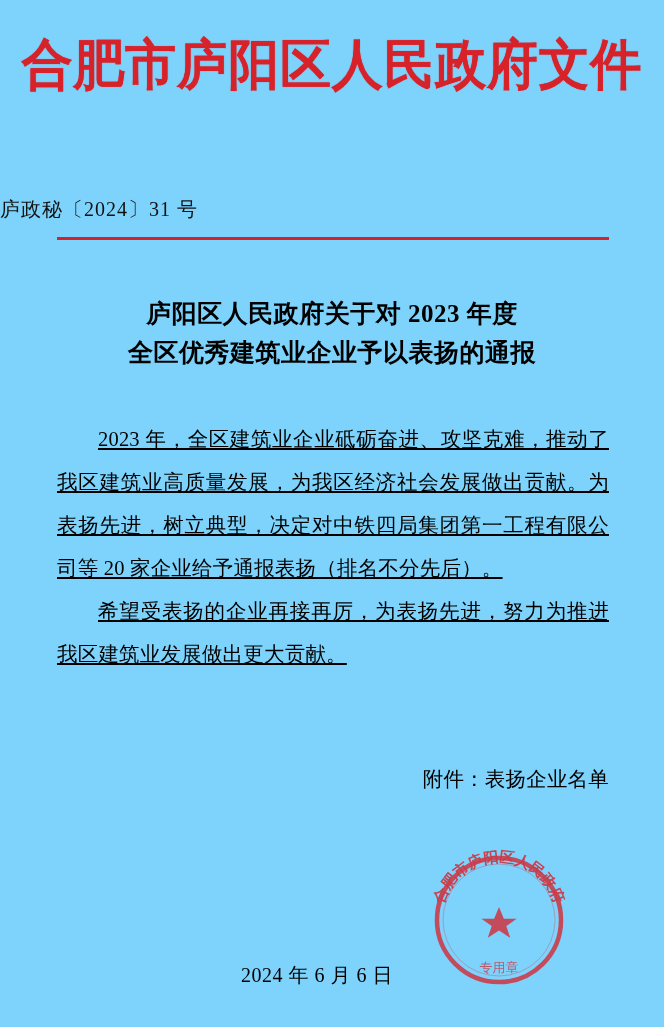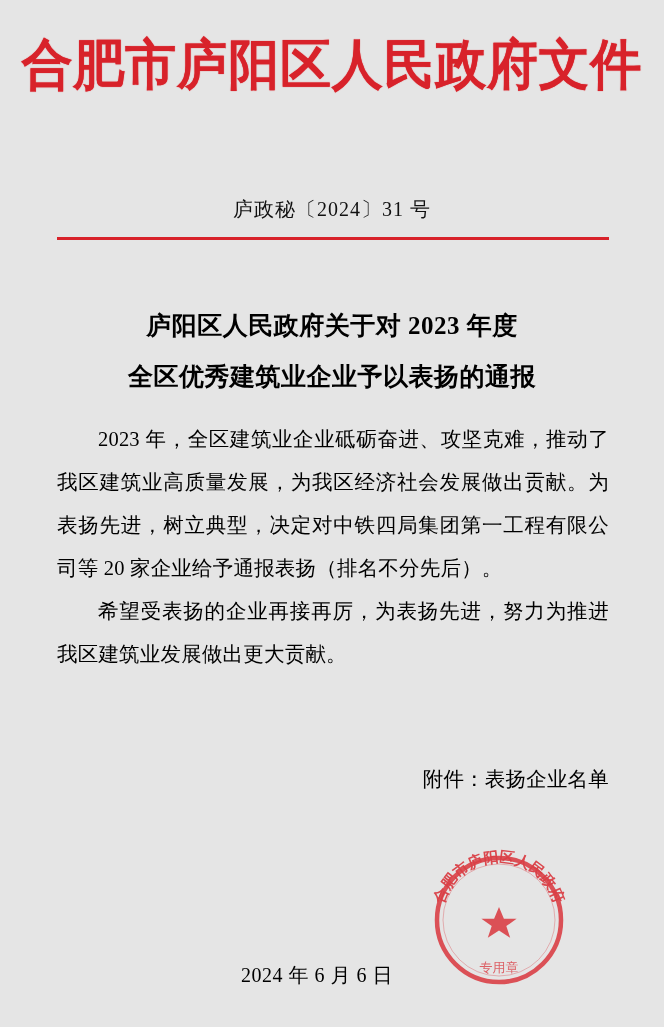--- a/index.html
+++ b/index.html
@@ -12,21 +12,21 @@
     height: 1027px;
     position: relative;
     font-family: "Liberation Serif", "DejaVu Serif", serif;
     color: #000;
     overflow: hidden;
   }
 
   .page {
     position: absolute;
     inset: 0;
-    background: #e5e5e5;
+    background: #7dd3fc;
   }
 
   
   .masthead {
     position: absolute;
     top: 34px;
     left: 0;
     right: 0;
     text-align: center;
   }
@@ -41,21 +41,20 @@
     transform: scaleX(0.94);
     text-shadow: 0 0 1px #d8222a;
   }
 
   
   .doc-number {
     position: absolute;
     top: 196px;
     left: 0;
     right: 0;
-    text-align: center;
     font-size: 20px;
     letter-spacing: 1px;
     color: #111;
   }
 
   
   .red-rule {
     position: absolute;
     top: 237px;
     left: 57px;
@@ -72,40 +71,40 @@
     width: 524px;
     text-align: center;
     font-weight: 700;
     font-size: 25px;
     line-height: 1.55;
     letter-spacing: 0.5px;
   }
   .doc-title .line {
     display: block;
     white-space: nowrap;
-    margin-top: 12px;
   }
 
   
   .body-text {
     position: absolute;
     top: 418px;
     left: 57px;
     width: 552px;
     font-size: 20.5px;
     line-height: 43px;
     letter-spacing: 0.2px;
     text-align: justify;
     text-justify: inter-ideograph;
   }
   .body-text p {
     margin: 0 0 0 0;
   }
   .indent {
     text-indent: 2em;
+    text-decoration: underline;
   }
 
   
   .attachment {
     position: absolute;
     top: 765px;
     left: 57px;
     width: 552px;
     font-size: 20.5px;
     letter-spacing: 0.2px;

